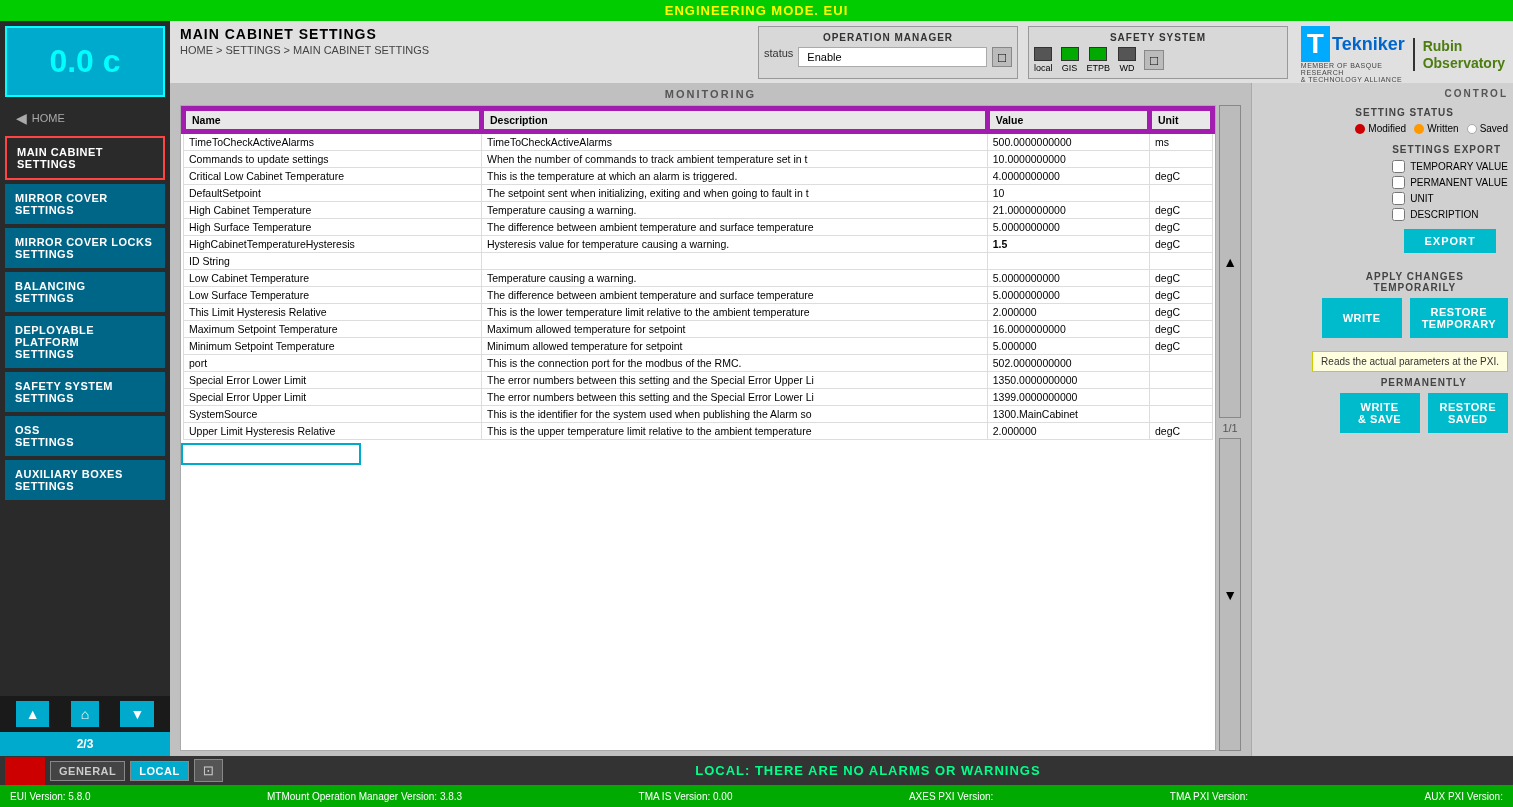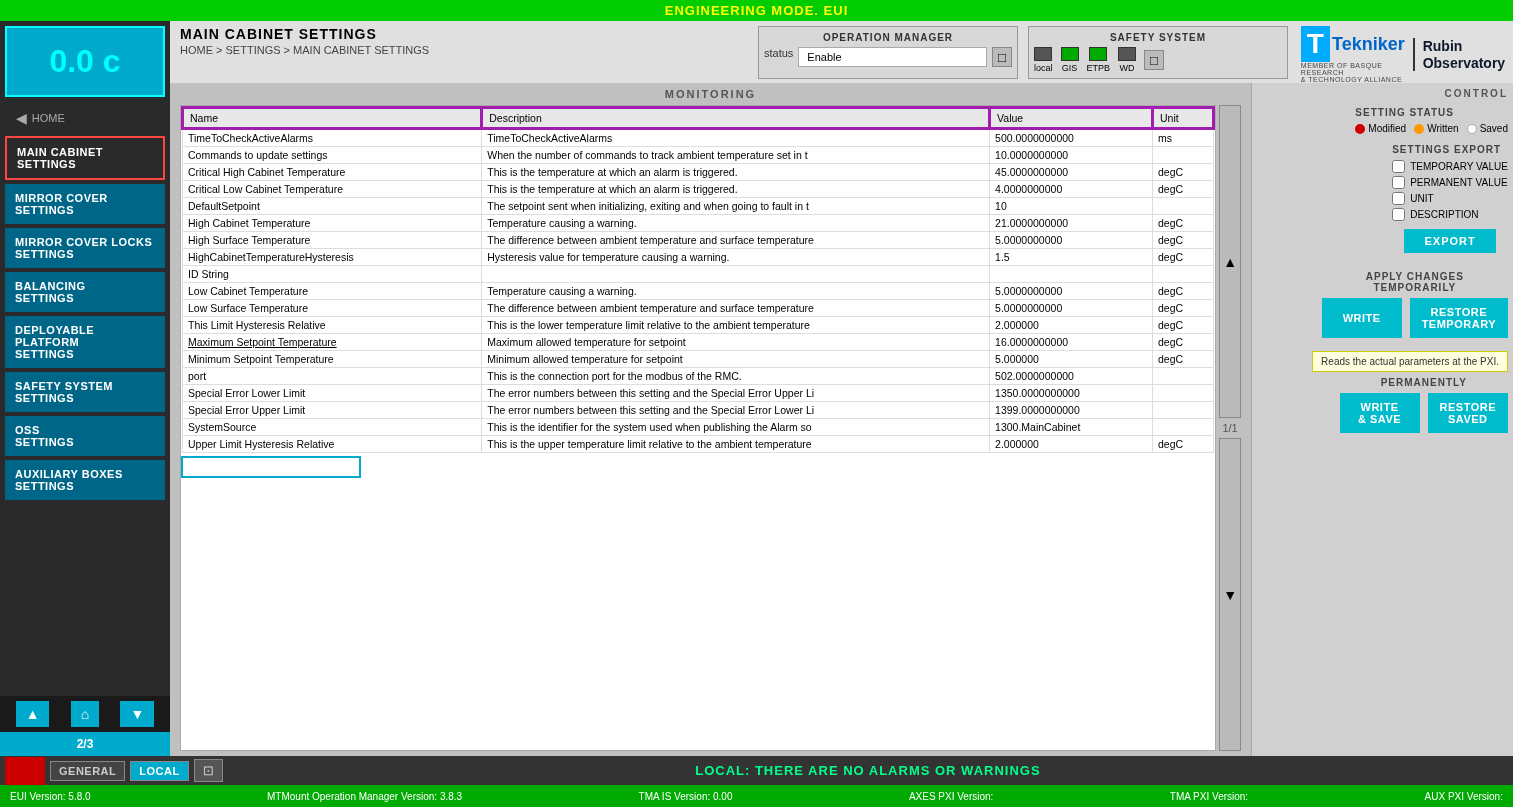--- a/index.html
+++ b/index.html
@@ -164,24 +164,24 @@
       background: #fff;
       position: relative;
     }
     table {
       width: 100%;
       border-collapse: collapse;
       font-size: 10.5px;
     }
     table th {
       background: #e8e8e8;
-      border: 3px solid #a21caf;
+      border: 5px solid #a21caf;
       padding: 3px 6px;
       text-align: left;
-      font-weight: normal;
+      font-weight: bold;
       position: sticky;
       top: 0;
     }
     table td {
       border: 1px solid #ddd;
       padding: 2px 5px;
       white-space: nowrap;
       overflow: hidden;
       text-overflow: ellipsis;
       max-width: 280px;
@@ -566,21 +566,21 @@
 
         <div id="logo-area">
           <div style="display:flex; align-items:center; gap:8px;">
             <div style="display:flex; flex-direction:column; align-items:flex-start;">
               <div style="display:flex; align-items:center; gap:2px;">
                 <div style="background:#00aaff; color:#fff; font-size:28px; font-weight:900; padding:2px 6px;">T</div>
                 <div style="color:#0066cc; font-size:18px; font-weight:bold;">Tekniker</div>
               </div>
               <div style="font-size:7px; color:#444; letter-spacing:0.5px;">MEMBER OF BASQUE RESEARCH<br>&amp; TECHNOLOGY ALLIANCE</div>
             </div>
-            <div style="border-left:2px solid #333; padding-left:8px; font-size:14px; font-weight:bold; color:#0f172a; line-height:1.2;">Rubin<br>Observatory</div>
+            <div style="border-left:2px solid #333; padding-left:8px; font-size:14px; font-weight:bold; color:#4d7c0f; line-height:1.2;">Rubin<br>Observatory</div>
           </div>
         </div>
       </div>
 
       <div id="main-area">
 
         <div id="monitoring-area">
           <div class="section-title">MONITORING</div>
           <div class="table-wrapper">
             <div id="table-container">
@@ -600,26 +600,20 @@
                       <td style="max-width: 150px;">500.0000000000</td>
                       <td style="max-width: 60px;">ms</td>
                     </tr>
                     <tr>
                       <td style="max-width: 200px;">Commands to update settings</td>
                       <td style="max-width: 300px; overflow: hidden; text-overflow: ellipsis; white-space: nowrap;">When the number of commands to track ambient temperature set in t</td>
                       <td style="max-width: 150px;">10.0000000000</td>
                       <td style="max-width: 60px;"></td>
                     </tr>
                     <tr>
-                      <td style="max-width: 200px;">Critical High Cabinet Temperature</td>
-                      <td style="max-width: 300px; overflow: hidden; text-overflow: ellipsis; white-space: nowrap;">This is the temperature at which an alarm is triggered.</td>
-                      <td style="max-width: 150px;">45.0000000000</td>
-                      <td style="max-width: 60px;">degC</td>
-                    </tr>
-                    <tr>
                       <td style="max-width: 200px;">Critical Low Cabinet Temperature</td>
                       <td style="max-width: 300px; overflow: hidden; text-overflow: ellipsis; white-space: nowrap;">This is the temperature at which an alarm is triggered.</td>
                       <td style="max-width: 150px;">4.0000000000</td>
                       <td style="max-width: 60px;">degC</td>
                     </tr>
                     <tr>
                       <td style="max-width: 200px;">DefaultSetpoint</td>
                       <td style="max-width: 300px; overflow: hidden; text-overflow: ellipsis; white-space: nowrap;">The setpoint sent when initializing, exiting and when going to fault in t</td>
                       <td style="max-width: 150px;">10</td>
                       <td style="max-width: 60px;"></td>
@@ -632,21 +626,21 @@
                     </tr>
                     <tr>
                       <td style="max-width: 200px;">High Surface Temperature</td>
                       <td style="max-width: 300px; overflow: hidden; text-overflow: ellipsis; white-space: nowrap;">The difference between ambient temperature and surface temperature</td>
                       <td style="max-width: 150px;">5.0000000000</td>
                       <td style="max-width: 60px;">degC</td>
                     </tr>
                     <tr>
                       <td style="max-width: 200px;">HighCabinetTemperatureHysteresis</td>
                       <td style="max-width: 300px; overflow: hidden; text-overflow: ellipsis; white-space: nowrap;">Hysteresis value for temperature causing a warning.</td>
-                      <td style="max-width: 150px;">1.5</td>
+                      <td style="max-width: 150px; font-weight: bold;">1.5</td>
                       <td style="max-width: 60px;">degC</td>
                     </tr>
                     <tr>
                       <td style="max-width: 200px;">ID String</td>
                       <td style="max-width: 300px; overflow: hidden; text-overflow: ellipsis; white-space: nowrap;"></td>
                       <td style="max-width: 150px;"></td>
                       <td style="max-width: 60px;"></td>
                     </tr>
                     <tr>
                       <td style="max-width: 200px;">Low Cabinet Temperature</td>
@@ -660,21 +654,21 @@
                       <td style="max-width: 150px;">5.0000000000</td>
                       <td style="max-width: 60px;">degC</td>
                     </tr>
                     <tr>
                       <td style="max-width: 200px;">This Limit Hysteresis Relative</td>
                       <td style="max-width: 300px; overflow: hidden; text-overflow: ellipsis; white-space: nowrap;">This is the lower temperature limit relative to the ambient temperature</td>
                       <td style="max-width: 150px;">2.000000</td>
                       <td style="max-width: 60px;">degC</td>
                     </tr>
                     <tr>
-                      <td style="max-width: 200px; text-decoration: underline;">Maximum Setpoint Temperature</td>
+                      <td style="max-width: 200px;">Maximum Setpoint Temperature</td>
                       <td style="max-width: 300px; overflow: hidden; text-overflow: ellipsis; white-space: nowrap;">Maximum allowed temperature for setpoint</td>
                       <td style="max-width: 150px;">16.0000000000</td>
                       <td style="max-width: 60px;">degC</td>
                     </tr>
                     <tr>
                       <td style="max-width: 200px;">Minimum Setpoint Temperature</td>
                       <td style="max-width: 300px; overflow: hidden; text-overflow: ellipsis; white-space: nowrap;">Minimum allowed temperature for setpoint</td>
                       <td style="max-width: 150px;">5.000000</td>
                       <td style="max-width: 60px;">degC</td>
                     </tr>

